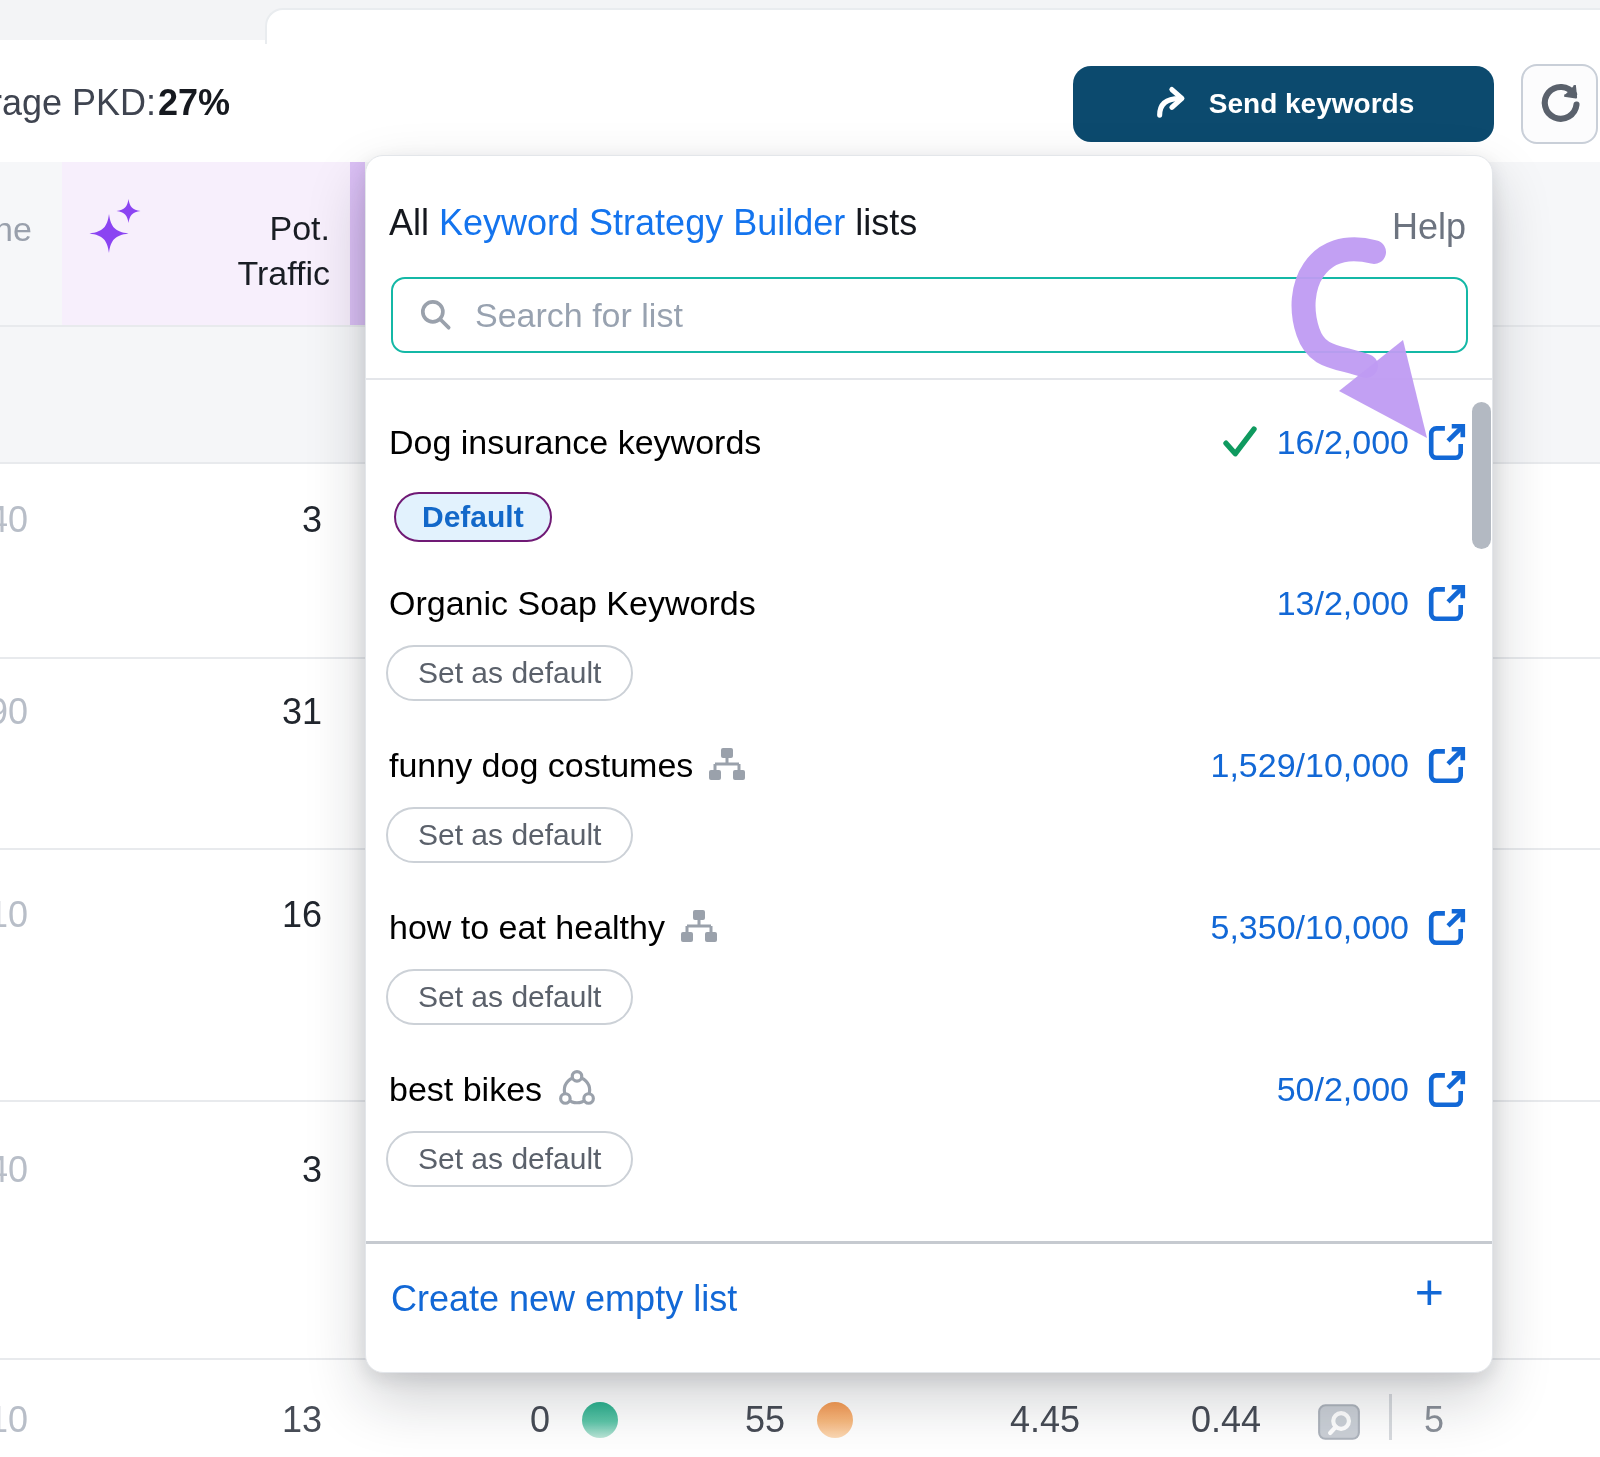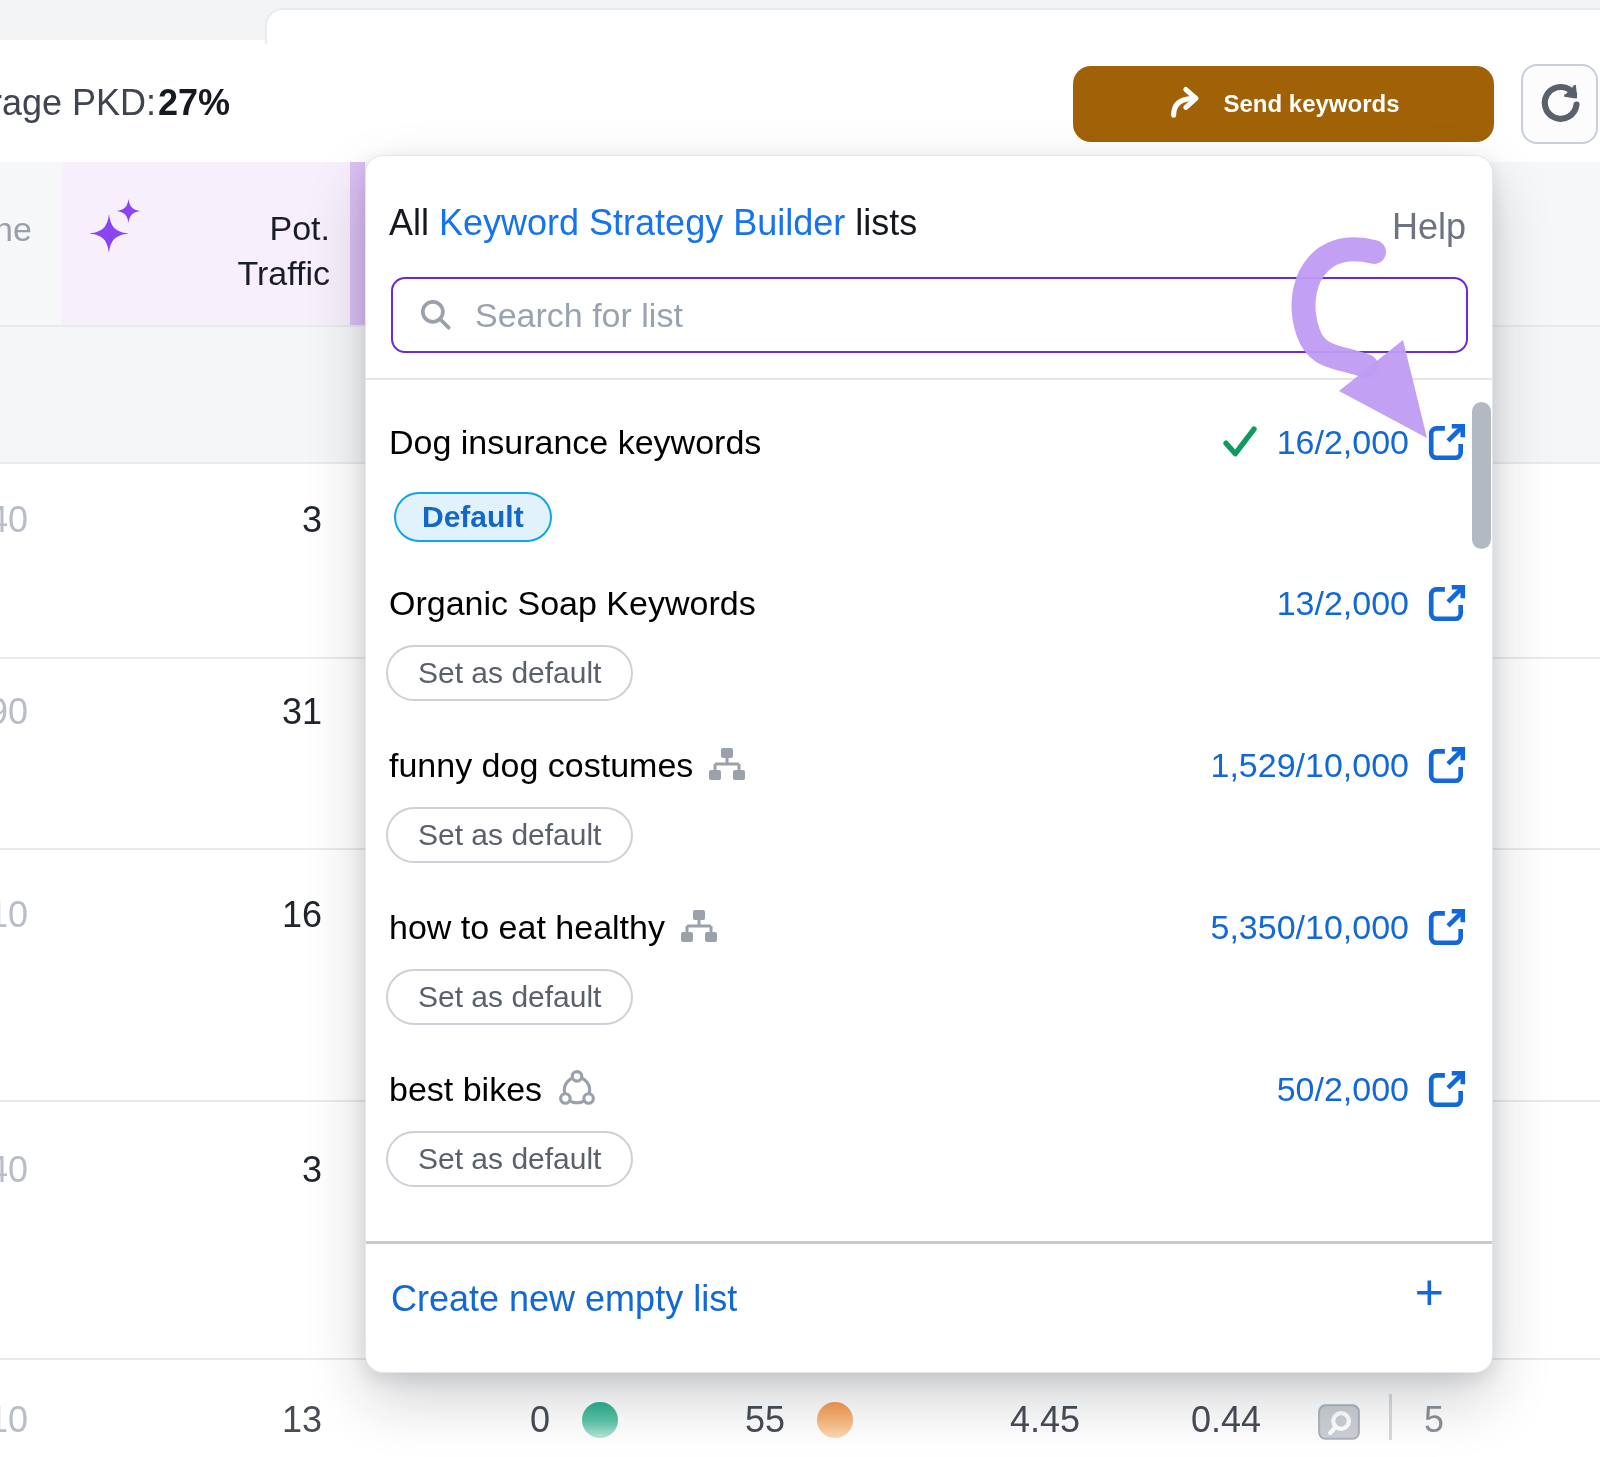--- a/index.html
+++ b/index.html
@@ -9,22 +9,22 @@
     background:#ffffff;color:#21262e;
   }
   .abs{position:absolute;}
   
   .top-strip{left:0;top:0;width:1600px;height:40px;background:#f3f4f6;}
   .top-card{left:265px;top:8px;width:1380px;height:34px;background:#fff;
     border-top:2px solid #e9ecef;border-left:2px solid #e9ecef;border-radius:18px 0 0 0;}
   .metric{left:-10px;top:82px;font-size:36px;color:#3f4450;white-space:nowrap;}
   .metric b{color:#16191f;font-weight:bold;margin-left:2px;}
   .send-btn{left:1073px;top:66px;width:421px;height:76px;border-radius:18px;
-    background:#a16207;display:flex;align-items:center;justify-content:center;gap:16px;
-    color:#fff;font-size:24px;font-weight:bold;cursor:pointer;}
+    background:#0c4a6e;display:flex;align-items:center;justify-content:center;gap:16px;
+    color:#fff;font-size:28px;font-weight:bold;cursor:pointer;}
   .refresh-btn{left:1521px;top:64px;width:77px;height:80px;border-radius:16px;
     background:#fcfcfd;border:2px solid #c9cfd8;display:flex;align-items:center;justify-content:center;box-sizing:border-box;}
   
   .hdr-band{left:0;top:162px;width:1600px;height:163px;background:#f6f7f9;}
   .hdr-lavender{left:62px;top:162px;width:288px;height:163px;background:#f7effc;}
   .hdr-strip{left:350px;top:162px;width:15px;height:163px;background:#dbc0f5;}
   .hdr-partial{left:-6px;top:210px;font-size:34px;color:#99a0ac;}
   .hdr-pot{left:150px;top:206px;width:180px;text-align:right;font-size:34px;line-height:45px;color:#191d24;}
   .divider{left:0;width:1600px;height:2px;background:#e8eaed;}
   .gray-band{left:0;top:327px;width:1600px;height:135px;background:#f5f6f8;}
@@ -38,35 +38,35 @@
   .dot.green{background:linear-gradient(180deg,#2bb18e 0%,#5ec6a9 55%,#bce5d8 100%);}
   .dot.orange{background:linear-gradient(180deg,#f79a52 0%,#f9ba80 55%,#fcdab6 100%);}
   .vline{width:3px;height:46px;background:#d8dbdf;}
   
   .popup{left:365px;top:155px;width:1128px;height:1218px;background:#fff;border:1px solid #e3e6ea;
     border-radius:18px;box-shadow:0 26px 60px rgba(20,24,34,.20),0 6px 18px rgba(20,24,34,.10);z-index:10;box-sizing:border-box;}
   .pp{position:absolute;}
   .pp-title{left:23px;top:46px;font-size:36px;font-weight:normal;color:#15181e;white-space:nowrap;}
   .pp-title .lnk{color:#1474ee;cursor:pointer;}
   .pp-help{right:26px;top:50px;font-size:36px;color:#6d7480;cursor:pointer;}
-  .pp-search{left:25px;top:121px;width:1077px;height:76px;border:2px solid #6d28d9;border-radius:14px;
+  .pp-search{left:25px;top:121px;width:1077px;height:76px;border:2px solid #14b8a6;border-radius:14px;
     box-sizing:border-box;display:flex;align-items:center;background:#fff;}
   .pp-search input{border:none;outline:none;flex:1;font-size:34px;color:#3c424d;background:transparent;
     font-family:"Liberation Sans","DejaVu Sans",sans-serif;}
   .pp-search input::placeholder{color:#98a2b0;}
   .pp-div{left:0;top:222px;width:100%;height:2px;background:#e4e6ea;}
   .scrollbar{left:1106px;top:246px;width:19px;height:147px;border-radius:10px;background:#b3b9c2;z-index:12;}
   .lrow{left:23px;width:1078px;height:48px;display:flex;align-items:center;cursor:pointer;}
   .lname{font-size:34px;color:#000000;white-space:nowrap;}
   .licon{margin-left:16px;display:flex;align-items:center;}
   .spacer{flex:1;}
   .lcount{font-size:34px;color:#1268d6;white-space:nowrap;cursor:pointer;}
   .check{margin-right:16px;display:flex;align-items:center;}
   .extlink{margin-left:18px;display:flex;align-items:center;cursor:pointer;}
-  .badge{left:28px;height:50px;border:2px solid #0ea5e9;background:#e2f2fd;color:#1268c9;
+  .badge{left:28px;height:50px;border:2px solid #701a75;background:#e2f2fd;color:#1268c9;
     border-radius:26px;font-size:30px;font-weight:600;display:inline-flex;align-items:center;
     padding:0 26px;box-sizing:border-box;}
   .pill{left:20px;height:56px;border:2px solid #ccd1d7;background:#fff;color:#5b616b;
     border-radius:28px;font-size:30px;display:inline-flex;align-items:center;padding:0 30px;
     box-sizing:border-box;cursor:pointer;}
   .pp-footdiv{left:0;top:1085px;width:100%;height:3px;background:#c6cad0;}
   .pp-create{left:25px;top:1122px;font-size:36px;color:#1268d6;cursor:pointer;}
   .pp-plus{right:48px;top:1108px;font-size:50px;color:#1268d6;cursor:pointer;line-height:56px;}
   
   .arrow-overlay{left:0;top:0;width:1600px;height:1457px;z-index:50;pointer-events:none;}

